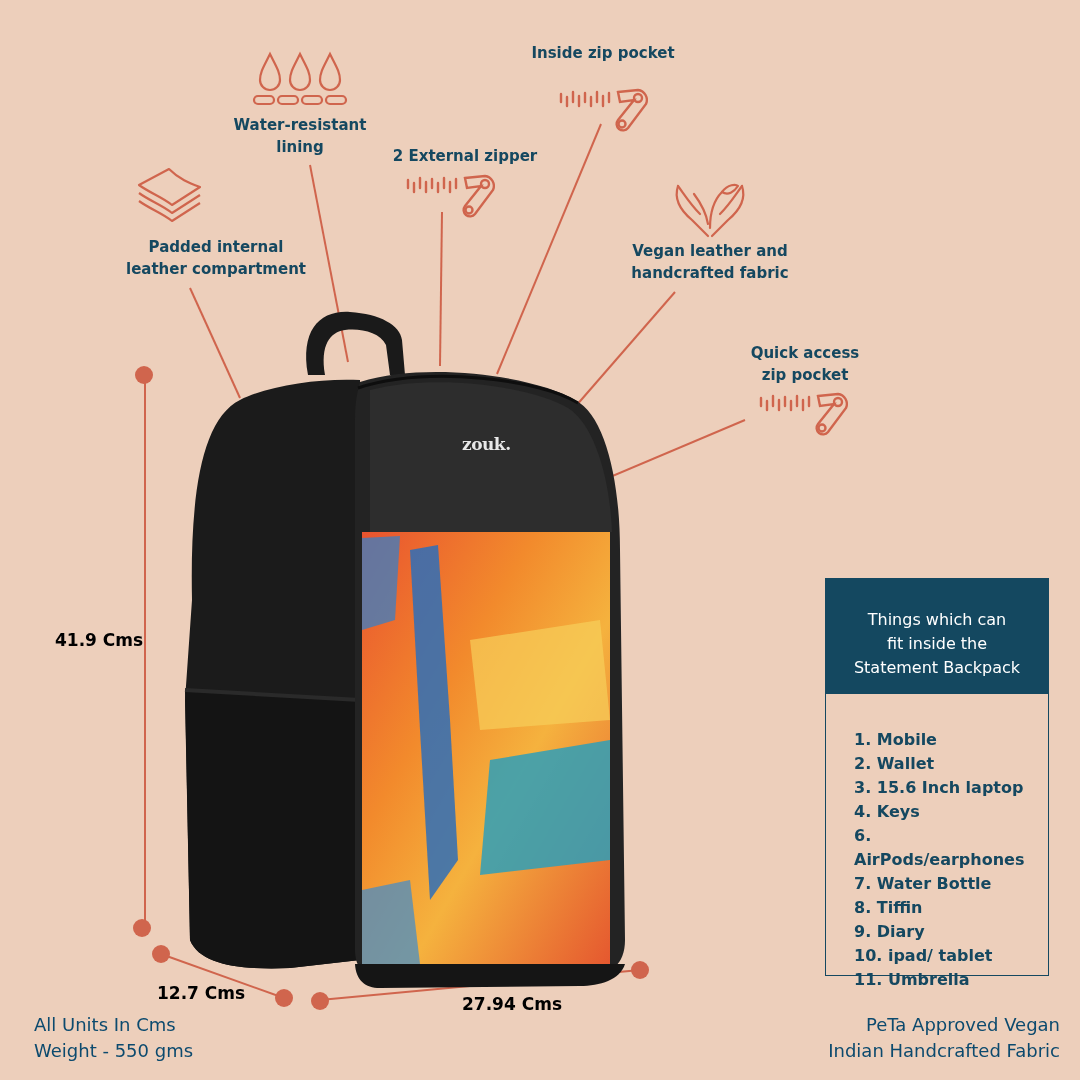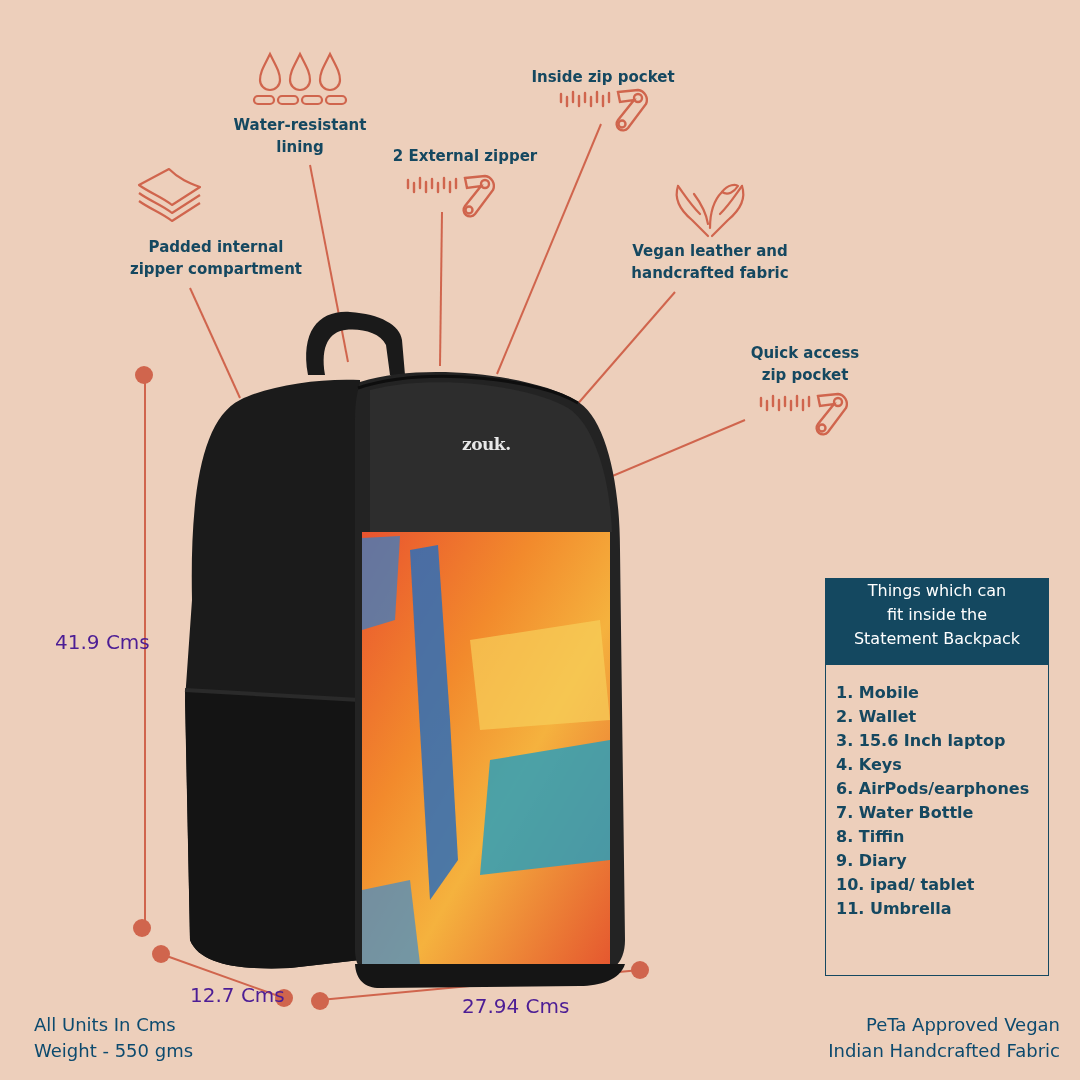--- a/index.html
+++ b/index.html
@@ -2,24 +2,24 @@
 <html><head>
 <meta charset="utf-8">
 <style>
   html,body{margin:0;padding:0;}
   body{width:1080px;height:1080px;background:#edcfbb;position:relative;overflow:hidden;font-family:"DejaVu Sans","Liberation Sans",sans-serif;color:#154860;}
   .abs{position:absolute;}
   .lbl{position:absolute;font-weight:bold;font-size:15px;line-height:22px;text-align:center;color:#154860;white-space:nowrap;}
   .lines{position:absolute;left:0;top:0;width:1080px;height:1080px;}
   .icon{position:absolute;}
   .panel{position:absolute;left:825px;top:578px;width:224px;height:398px;border:1.5px solid #154860;box-sizing:border-box;}
-  .panel-head{background:#144860;color:#fff;text-align:center;font-size:16px;line-height:24px;padding:0 6px 14px;font-weight:normal;}
-  .panel-list{list-style:none;margin:0;padding:16px 0 0 10px;}
+  .panel-head{background:#144860;color:#fff;text-align:center;font-size:16px;line-height:24px;padding:29px 6px 14px;font-weight:normal;}
+  .panel-list{list-style:none;margin:18px;padding:16px 0 0 10px;}
   .panel-list li{font-size:16px;line-height:24px;color:#154860;font-weight:bold;}
-  .dim{position:absolute;font-weight:normal;font-size:20px;color:#4c1d95;white-space:nowrap;}
+  .dim{position:absolute;font-weight:bold;font-size:17px;color:#000000;white-space:nowrap;}
   .foot{position:absolute;font-weight:normal;font-size:18px;line-height:26px;color:#0c4a6e;white-space:nowrap;}
 </style>
 </head>
 <body>
 
 <svg class="lines" viewBox="0 0 1080 1080">
   <g stroke="#d0654d" stroke-width="2" fill="none">
     <line x1="190" y1="288" x2="240" y2="398"></line>
     <line x1="310" y1="165" x2="348" y2="362"></line>
     <line x1="442" y1="212" x2="440" y2="366"></line>
@@ -91,42 +91,42 @@
 
 <svg class="icon" style="left:134px;top:165px;" width="72" height="60" viewBox="0 0 72 60">
   <g fill="none" stroke="#d0654d" stroke-width="2.2" stroke-linejoin="round">
     <path d="M5 20 L35 4 C45 14,55 18,66 22 L38 40 C28 32,16 28,5 20 Z"></path>
     <path d="M5 28 C16 36,28 40,38 48 L66 30"></path>
     <path d="M5 36 C16 44,28 48,38 56 L66 38"></path>
   </g>
 </svg>
 <div class="lbl" style="left:80px;top:236px;width:180px;margin-left:46px;">
   <div>Padded internal</div>
-  <div>zipper compartment</div>
+  <div>leather compartment</div>
 </div>
 
 <div class="lbl" style="left:390px;top:145px;width:150px;">2 External zipper</div>
 <svg class="icon" style="left:405px;top:174px;" width="100" height="44" viewBox="0 0 100 44">
   <g stroke="#d0654d" stroke-width="2.4" fill="none" stroke-linecap="round">
     <line x1="3" y1="6" x2="3" y2="14"></line>
       <line x1="9" y1="9" x2="9" y2="18"></line>
     <line x1="15" y1="4" x2="15" y2="14"></line>
       <line x1="21" y1="8" x2="21" y2="18"></line>
     <line x1="27" y1="5" x2="27" y2="14"></line>
       <line x1="33" y1="9" x2="33" y2="18"></line>
     <line x1="39" y1="4" x2="39" y2="14"></line>
       <line x1="45" y1="8" x2="45" y2="18"></line>
     <line x1="51" y1="5" x2="51" y2="14"></line>
     <path d="M60 4 L80 2 A10 10 0 0 1 88 16 L70 40 A6 6 0 0 1 60 32 L76 12 L62 14 Z"></path>
     <circle cx="80" cy="10" r="4"></circle>
     <circle cx="64" cy="36" r="3.5"></circle>
   </g>
 </svg>
 
-<div class="lbl" style="left:528px;top:66px;width:150px;">Inside zip pocket</div>
+<div class="lbl" style="left:528px;top:42px;width:150px;">Inside zip pocket</div>
 <svg class="icon" style="left:558px;top:88px;" width="100" height="44" viewBox="0 0 100 44">
   <g stroke="#d0654d" stroke-width="2.4" fill="none" stroke-linecap="round">
     <line x1="3" y1="6" x2="3" y2="14"></line>
       <line x1="9" y1="9" x2="9" y2="18"></line>
     <line x1="15" y1="4" x2="15" y2="14"></line>
       <line x1="21" y1="8" x2="21" y2="18"></line>
     <line x1="27" y1="5" x2="27" y2="14"></line>
       <line x1="33" y1="9" x2="33" y2="18"></line>
     <line x1="39" y1="4" x2="39" y2="14"></line>
       <line x1="45" y1="8" x2="45" y2="18"></line>
@@ -168,21 +168,21 @@
     <line x1="39" y1="4" x2="39" y2="14"></line>
       <line x1="45" y1="8" x2="45" y2="18"></line>
     <line x1="51" y1="5" x2="51" y2="14"></line>
     <path d="M60 4 L80 2 A10 10 0 0 1 88 16 L70 40 A6 6 0 0 1 60 32 L76 12 L62 14 Z"></path>
     <circle cx="80" cy="10" r="4"></circle>
     <circle cx="64" cy="36" r="3.5"></circle>
   </g>
 </svg>
 
 <div class="dim" style="left:55px;top:630px;">41.9 Cms</div>
-<div class="dim" style="left:157px;top:983px;margin-left:33px;">12.7 Cms</div>
+<div class="dim" style="left:157px;top:983px;">12.7 Cms</div>
 <div class="dim" style="left:462px;top:994px;">27.94 Cms</div>
 
 <div class="panel">
   <div class="panel-head">
     <div>Things which can</div>
     <div>fit inside the</div>
     <div>Statement Backpack</div>
   </div>
   <ul class="panel-list">
     <li>1. Mobile</li>

